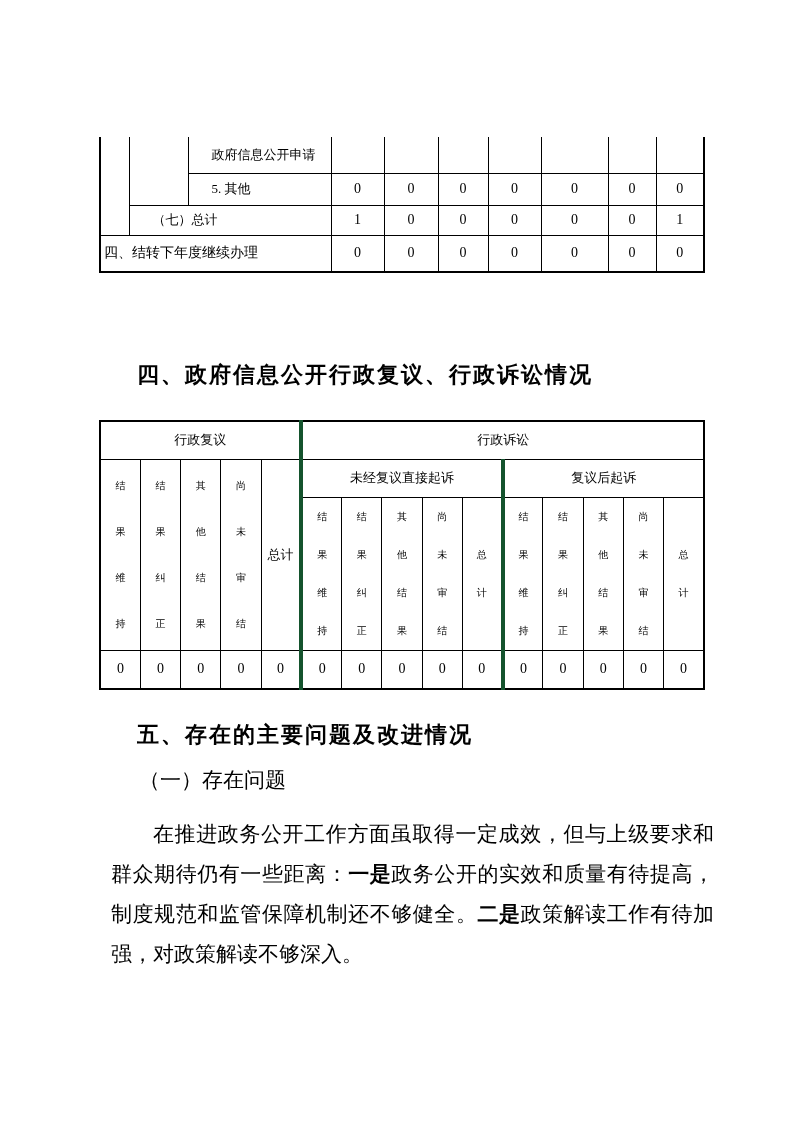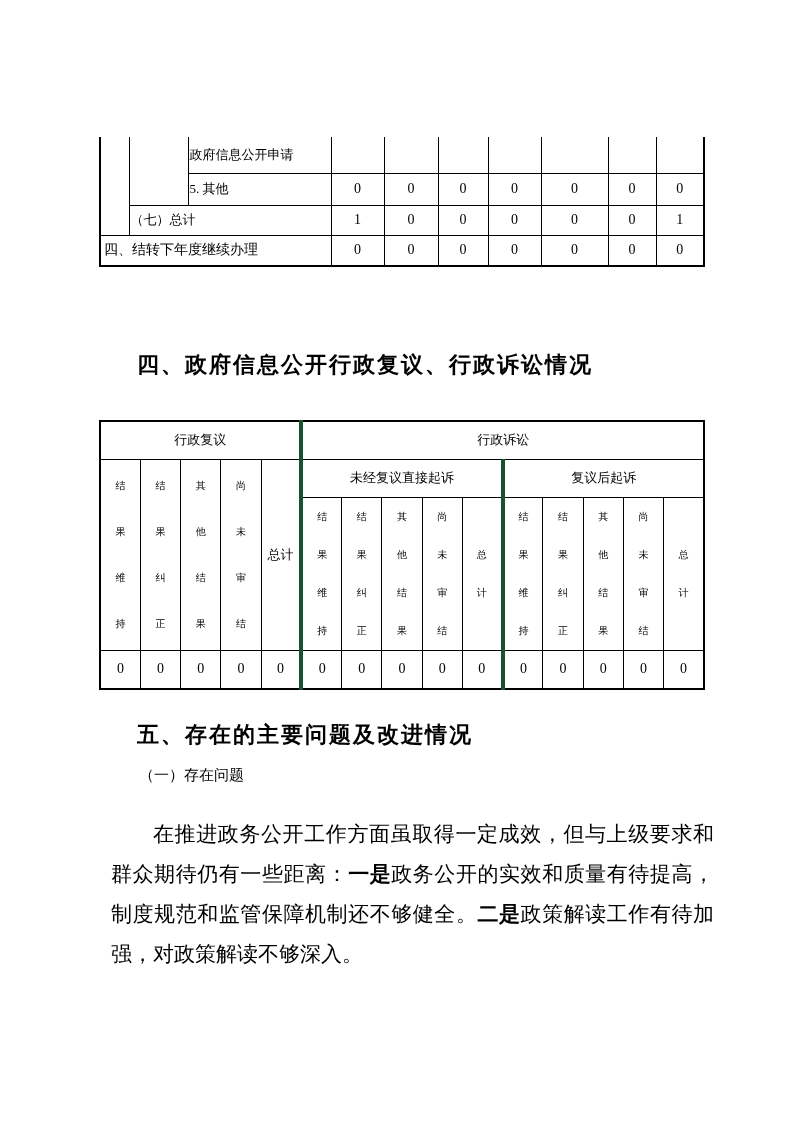--- a/index.html
+++ b/index.html
@@ -33,21 +33,21 @@
     left: 99px;
     top: 137px;
     width: 604px;
     border: 2px solid #000;
     border-top: none;
   }
   .t1 tr.r1 td { border-top: none; }
   .t1 .lab {
     font-size: 13px;
     text-align: left;
-    padding-left: 1px;
+    padding-left: 23px;
   }
   .t1 .lab4 {
     font-size: 14px;
     padding-left: 3px;
   }
   .num {
     font-size: 14px;
     text-align: center;
     font-family: "Liberation Serif", serif;
   }
@@ -86,27 +86,27 @@
     left: 99px;
     margin: 0;
     padding-left: 38px;
     font-family: "Liberation Sans", sans-serif;
     font-weight: bold;
     font-size: 22px;
     letter-spacing: 2px;
     white-space: nowrap;
     color: #000;
   }
-  .h4 { top: 350px; }
+  .h4 { top: 360px; }
   .h5 { top: 720px; }
   .kai {
     position: absolute;
     left: 99px;
     margin: 0;
-    font-size: 15px;
+    font-size: 21px;
     white-space: nowrap;
   }
   .sub1 { top: 766px; padding-left: 40px; }
   .sub2 { top: 960px; padding-left: 40px; }
   .para {
     position: absolute;
     left: 99px;
     top: 802px;
     width: 603px;
     margin: 12px;
@@ -161,21 +161,21 @@
     <tr style="height:30px">
       <td class="lab" colspan="2">（七）总计</td>
       <td class="num">1</td>
       <td class="num">0</td>
       <td class="num">0</td>
       <td class="num">0</td>
       <td class="num">0</td>
       <td class="num">0</td>
       <td class="num">1</td>
     </tr>
-    <tr style="height:31px">
+    <tr style="height:37px">
       <td class="lab lab4" colspan="3">四、结转下年度继续办理</td>
       <td class="num">0</td>
       <td class="num">0</td>
       <td class="num">0</td>
       <td class="num">0</td>
       <td class="num">0</td>
       <td class="num">0</td>
       <td class="num">0</td>
     </tr>
   </tbody>

